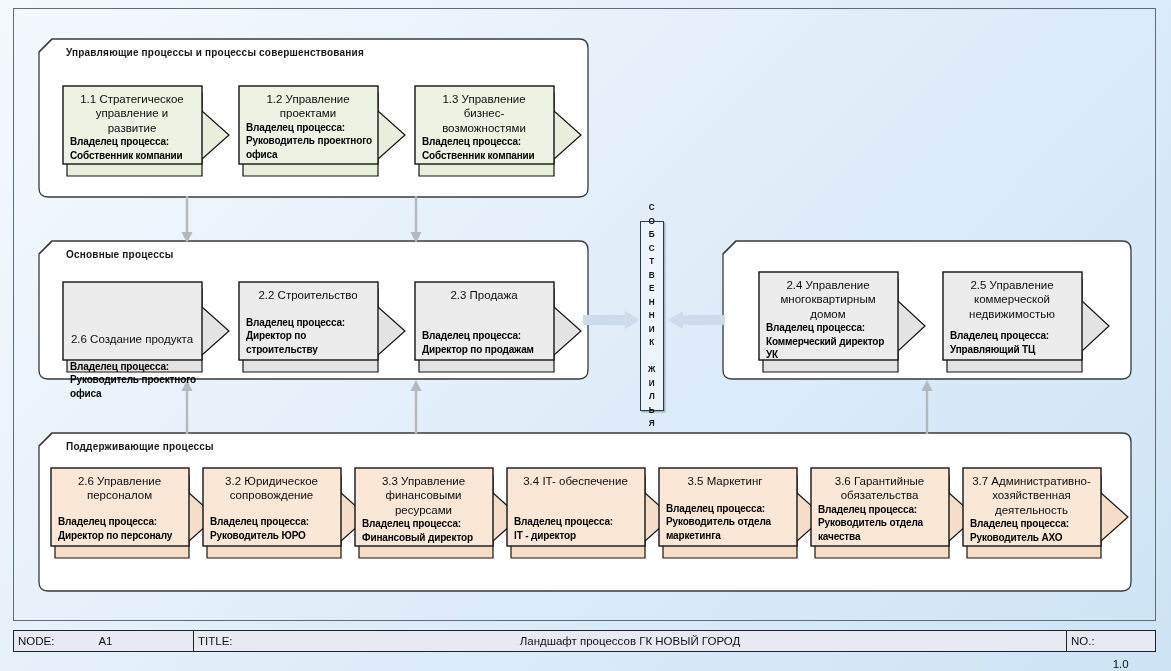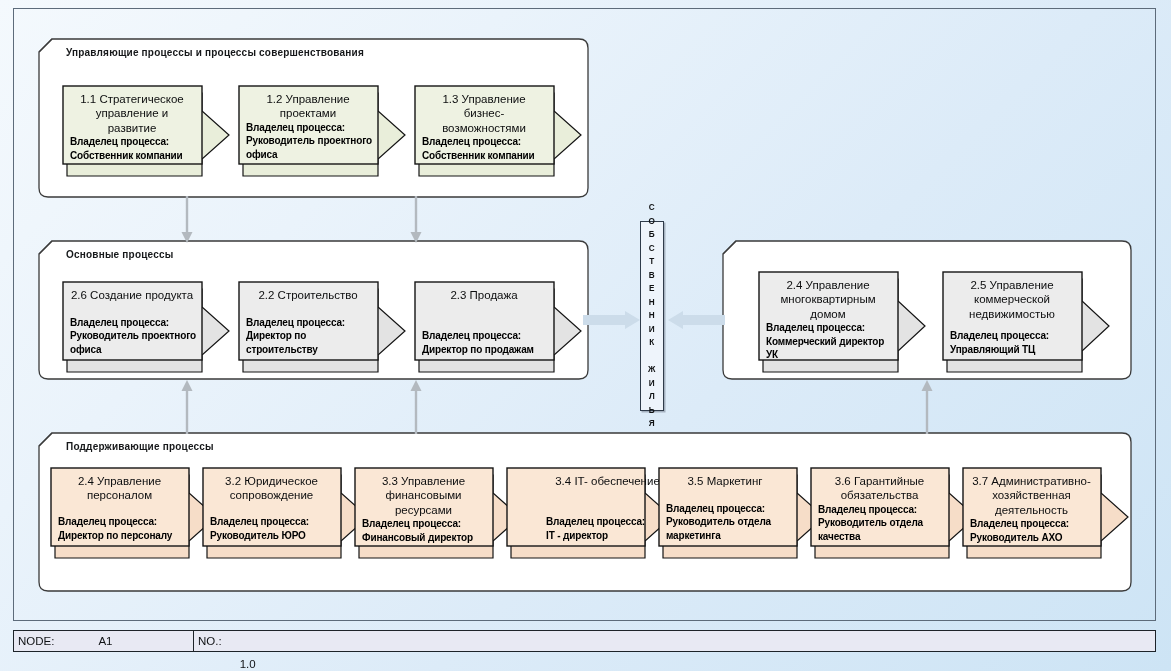--- a/index.html
+++ b/index.html
@@ -295,21 +295,21 @@
         <span class="owner-role">Собственник компании</span>
       </div>
     </div>
   </div>
 
   <div class="proc" style="left:62px; top:281px; width:168px; height:92px;">
     <svg class="proc-shape" viewBox="0 0 168 92" width="168" height="92">
       <path d="M 5 8 L 140 8 L 140 26 L 167 50 L 140 74 L 140 91 L 5 91 Z" fill="#e3e3e3" stroke="#141414" stroke-width="1.2" stroke-linejoin="miter"></path>
       <rect x="1" y="1" width="139" height="78" fill="#ececec" stroke="#141414" stroke-width="1.4"></rect>
     </svg>
-    <div class="proc-inner" style="width:140px; height:80px;">
+    <div class="proc-inner" style="width:140px; height:80px;margin-top:44px;">
       <div class="proc-title">2.6 Создание продукта</div>
       <div class="proc-owner">
         <span>Владелец процесса:</span>
         <span class="owner-role">Руководитель проектного офиса</span>
       </div>
     </div>
   </div>
 
   <div class="proc" style="left:238px; top:281px; width:168px; height:92px;">
     <svg class="proc-shape" viewBox="0 0 168 92" width="168" height="92">
@@ -366,21 +366,21 @@
       </div>
     </div>
   </div>
 
   <div class="proc" style="left:50px; top:467px; width:172px; height:92px;">
     <svg class="proc-shape" viewBox="0 0 172 92" width="172" height="92">
       <path d="M 5 8 L 139 8 L 139 26 L 166 50 L 139 74 L 139 91 L 5 91 Z" fill="#f6ddc8" stroke="#141414" stroke-width="1.2" stroke-linejoin="miter"></path>
       <rect x="1" y="1" width="138" height="78" fill="#fae7d5" stroke="#141414" stroke-width="1.4"></rect>
     </svg>
     <div class="proc-inner" style="width:139px; height:80px;">
-      <div class="proc-title">2.4 Управление персоналом</div>
+      <div class="proc-title">2.6 Управление персоналом</div>
       <div class="proc-owner">
         <span>Владелец процесса:</span>
         <span class="owner-role">Директор по персоналу</span>
       </div>
     </div>
   </div>
 
   <div class="proc" style="left:202px; top:467px; width:172px; height:92px;">
     <svg class="proc-shape" viewBox="0 0 172 92" width="172" height="92">
       <path d="M 5 8 L 139 8 L 139 26 L 166 50 L 139 74 L 139 91 L 5 91 Z" fill="#f6ddc8" stroke="#141414" stroke-width="1.2" stroke-linejoin="miter"></path>
@@ -407,21 +407,21 @@
         <span class="owner-role">Финансовый директор</span>
       </div>
     </div>
   </div>
 
   <div class="proc" style="left:506px; top:467px; width:172px; height:92px;">
     <svg class="proc-shape" viewBox="0 0 172 92" width="172" height="92">
       <path d="M 5 8 L 139 8 L 139 26 L 166 50 L 139 74 L 139 91 L 5 91 Z" fill="#f6ddc8" stroke="#141414" stroke-width="1.2" stroke-linejoin="miter"></path>
       <rect x="1" y="1" width="138" height="78" fill="#fae7d5" stroke="#141414" stroke-width="1.4"></rect>
     </svg>
-    <div class="proc-inner" style="width:139px; height:80px;margin-left:32px;">
+    <div class="proc-inner" style="width:139px; height:80px;">
       <div class="proc-title">3.4 IT- обеспечение</div>
       <div class="proc-owner">
         <span>Владелец процесса:</span>
         <span class="owner-role">IT - директор</span>
       </div>
     </div>
   </div>
 
   <div class="proc" style="left:658px; top:467px; width:172px; height:92px;">
     <svg class="proc-shape" viewBox="0 0 172 92" width="172" height="92">
@@ -463,19 +463,23 @@
         <span class="owner-role">Руководитель АХО</span>
       </div>
     </div>
   </div>
 
   <div class="titlebar">
     <div class="tb-cell tb-node">
       <span class="tb-label">NODE:</span>
       <span class="tb-value">A1</span>
     </div>
+    <div class="tb-cell tb-title">
+      <span class="tb-label">TITLE:</span>
+      <span class="tb-value">Ландшафт процессов ГК НОВЫЙ ГОРОД</span>
+    </div>
     <div class="tb-cell tb-no">
       <span class="tb-label">NO.:</span>
       <span class="tb-value">1.0</span>
     </div>
   </div>
 
 </div>
 
 </body></html>

